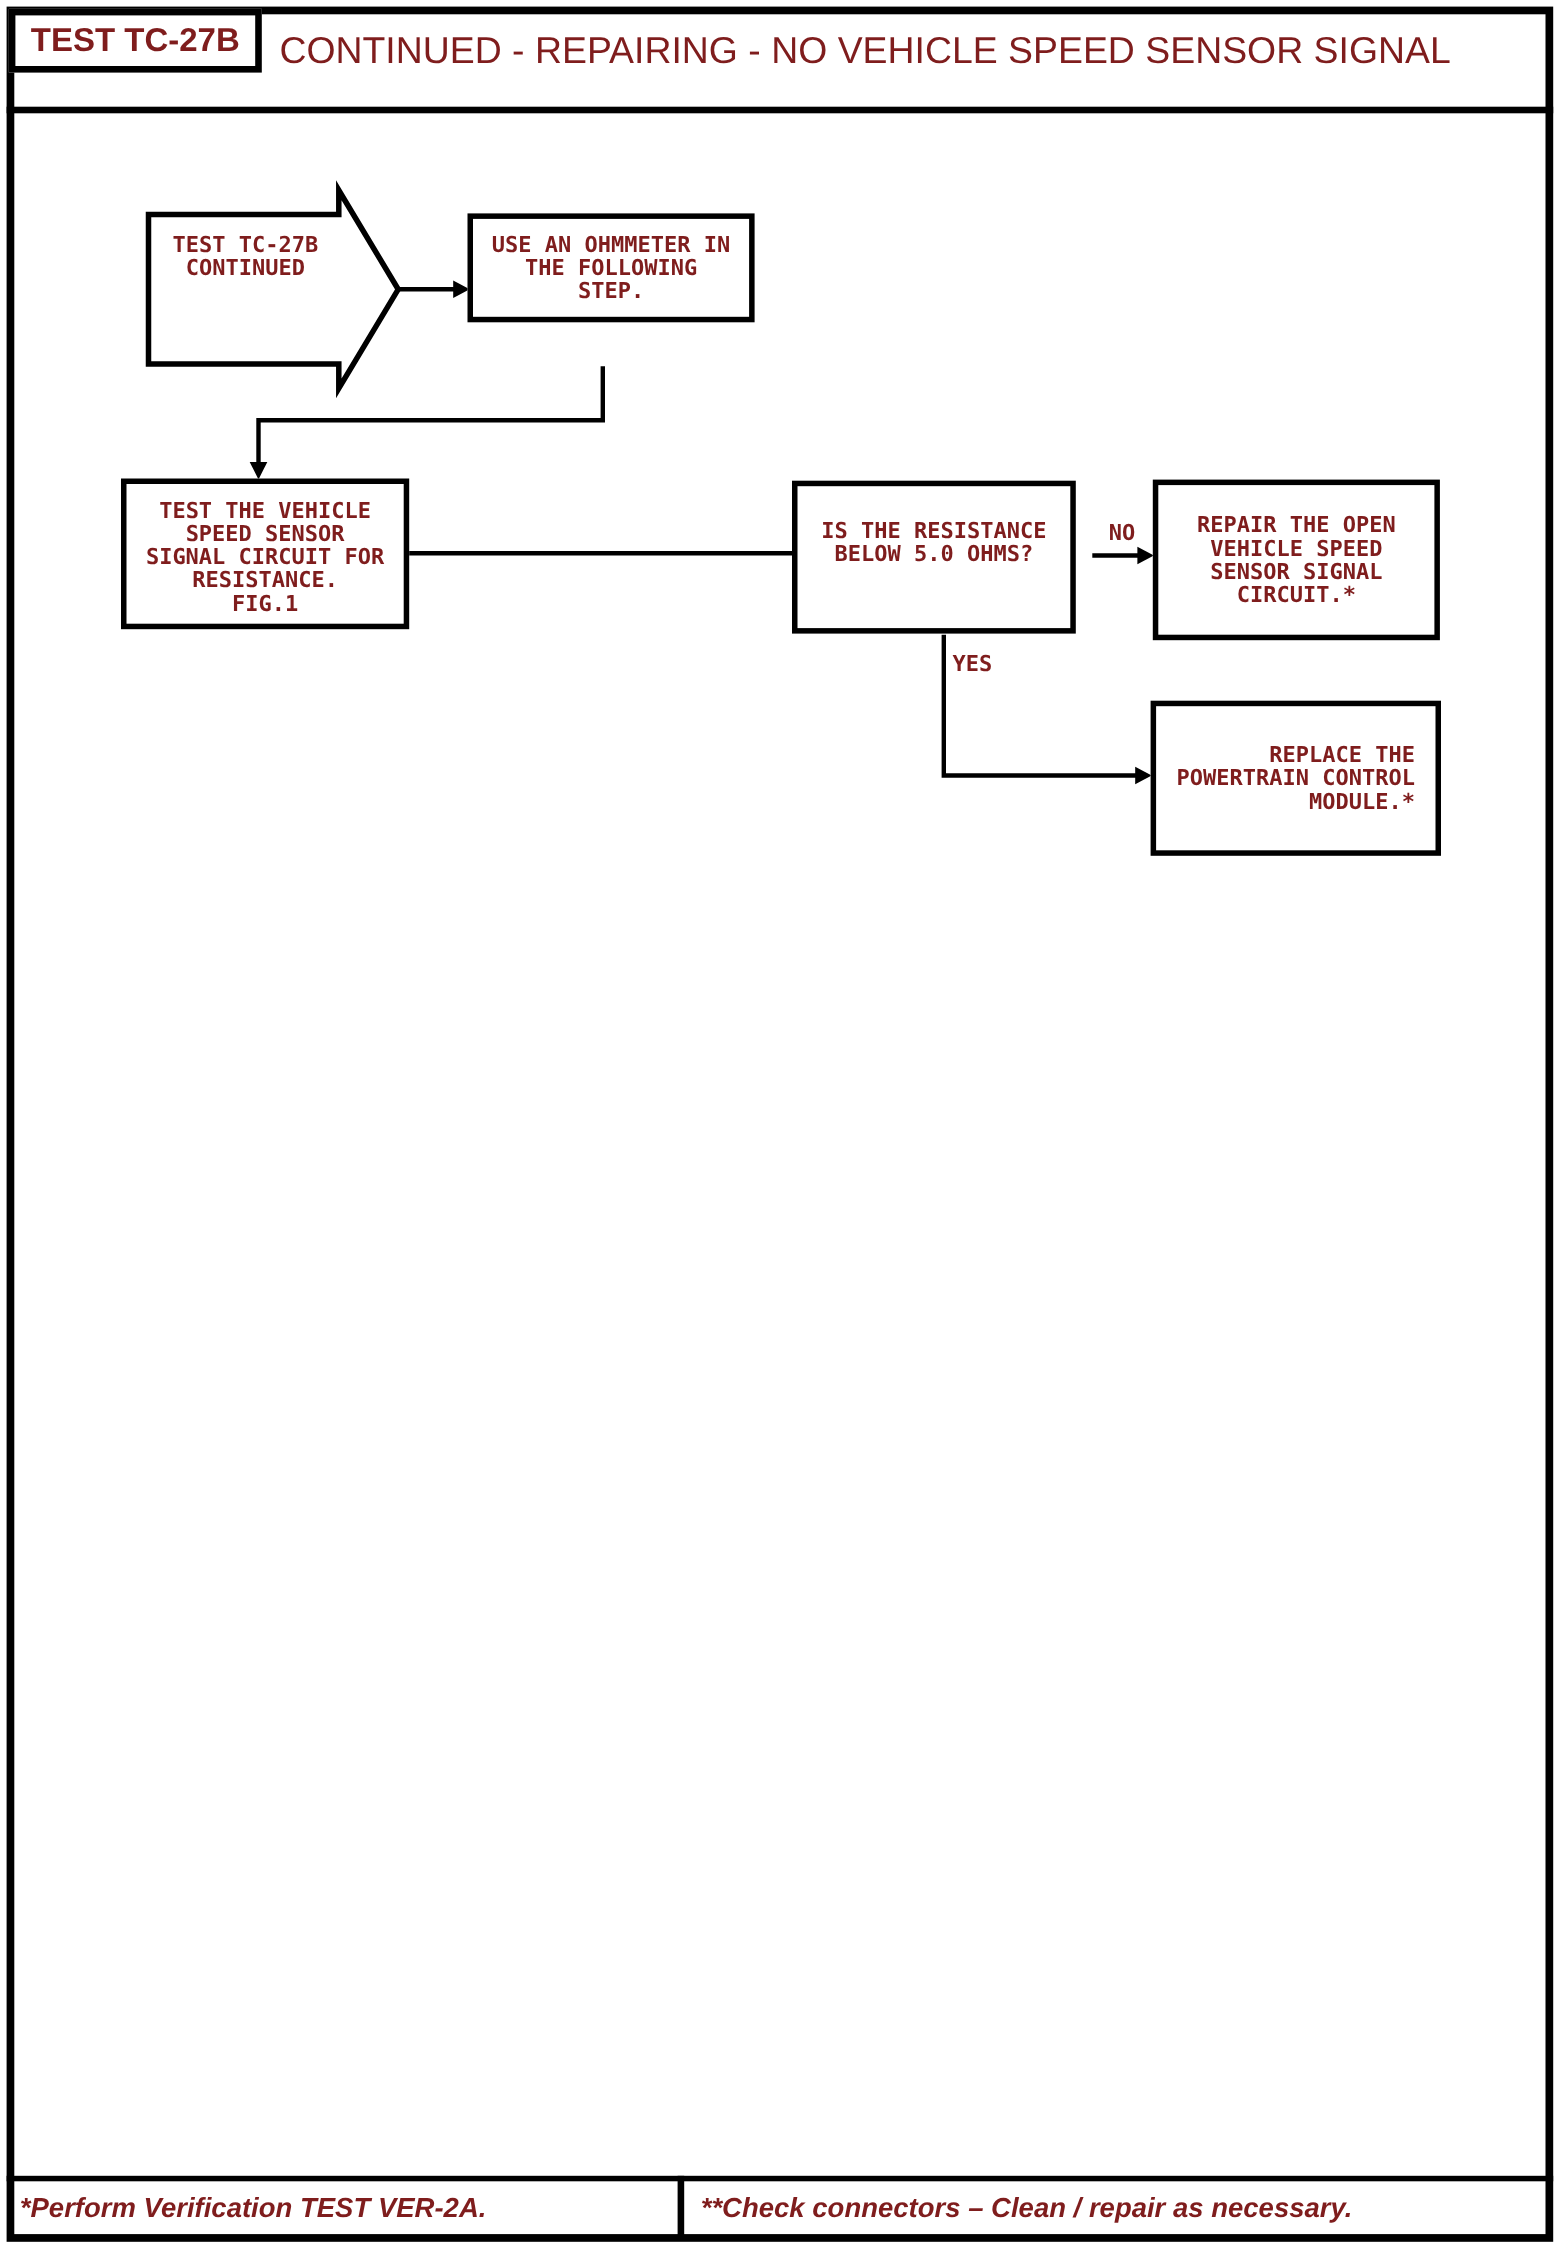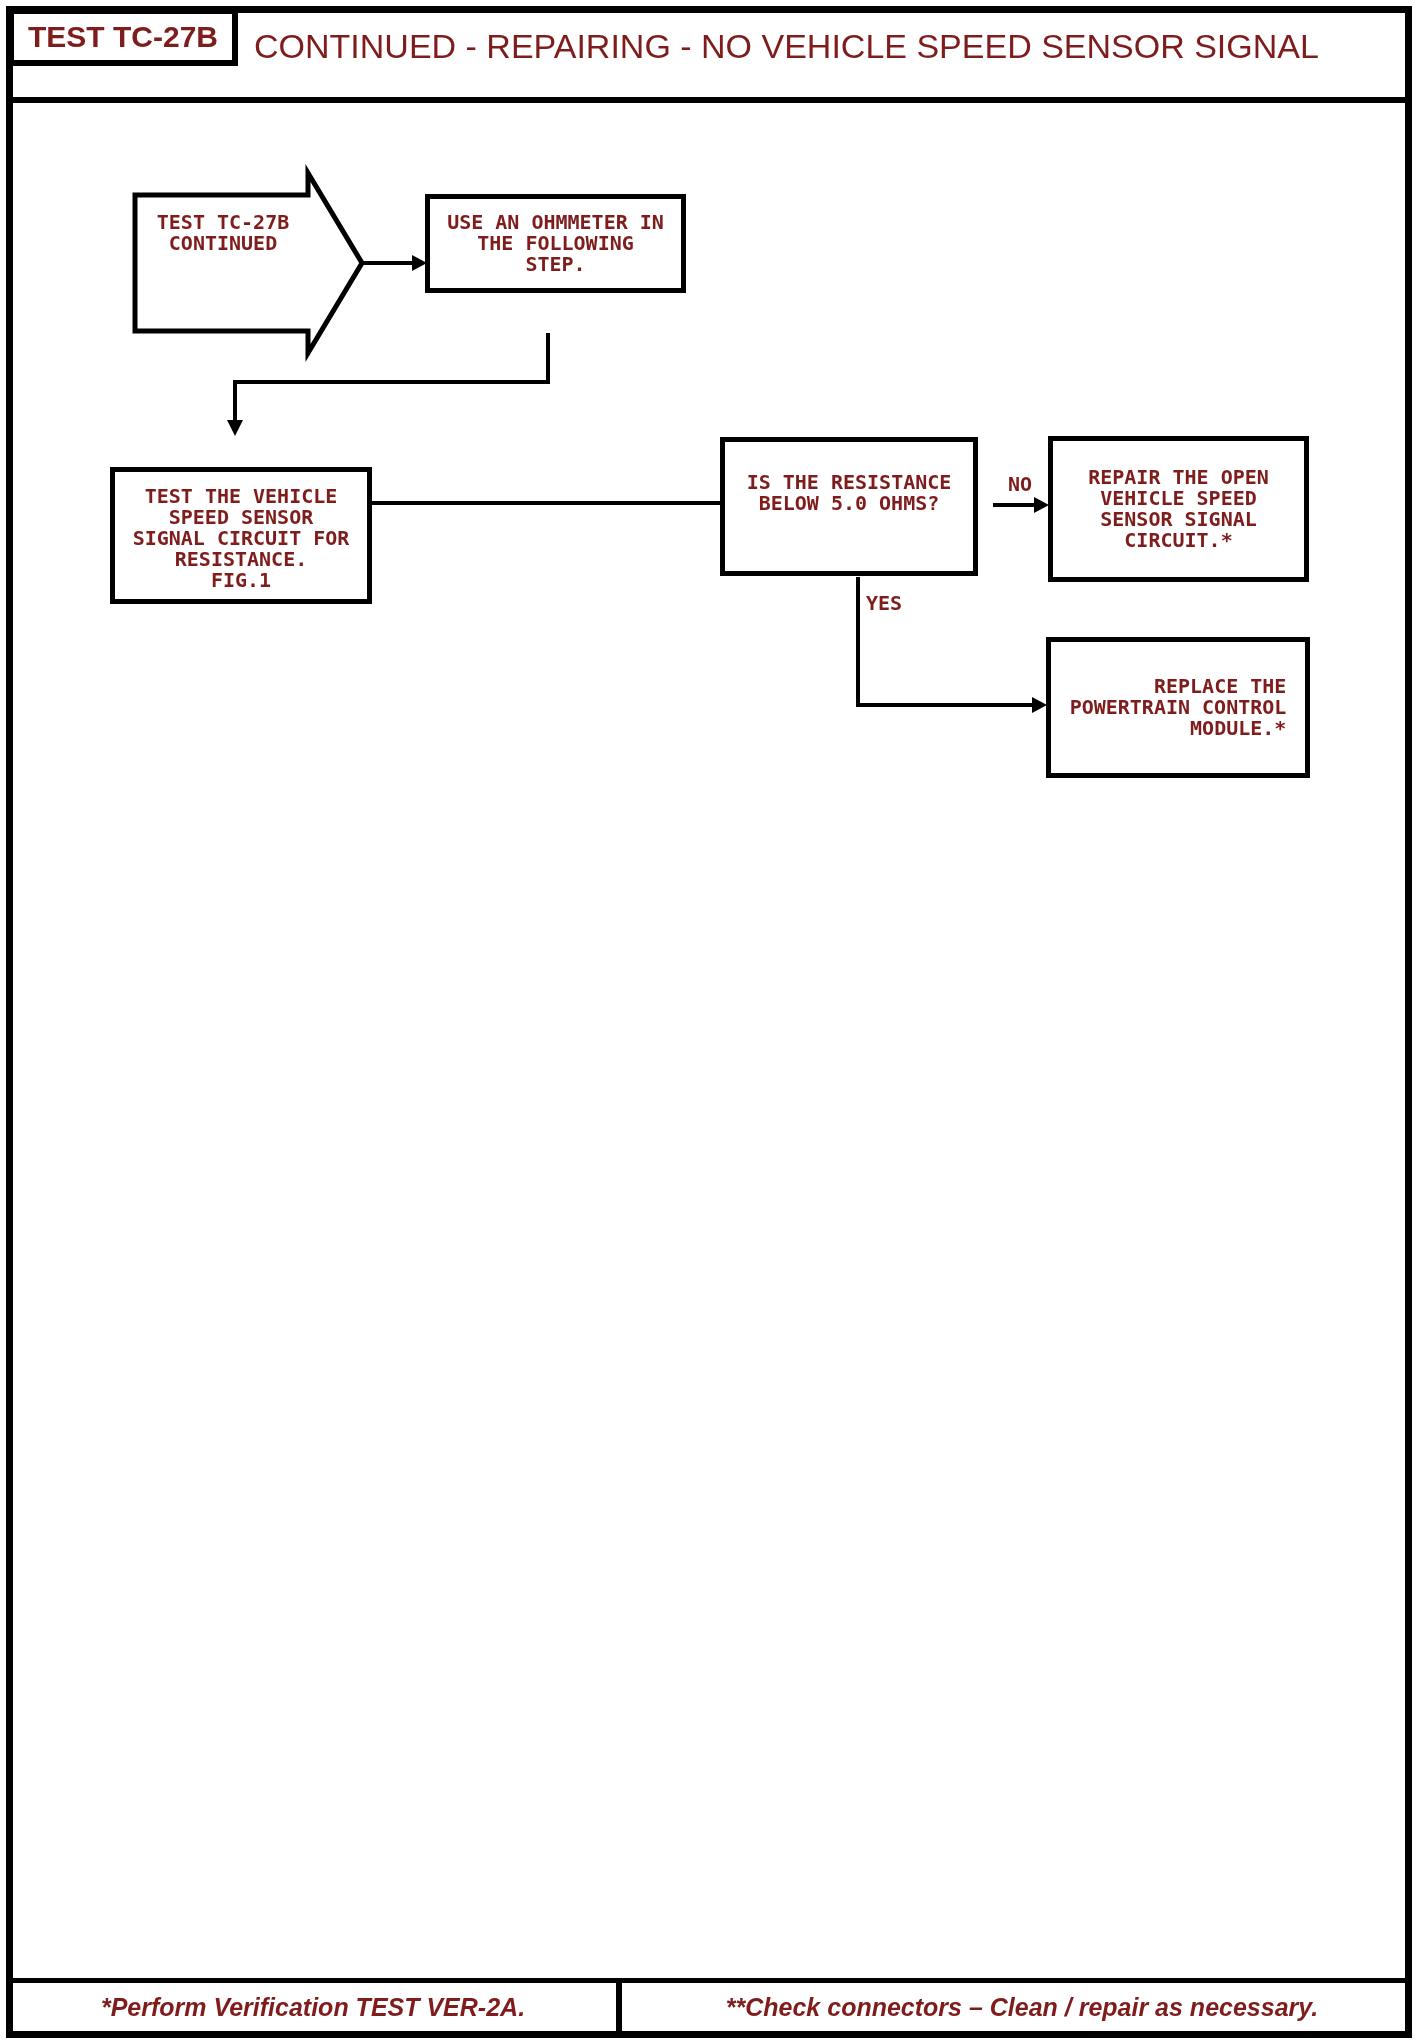--- a/index.html
+++ b/index.html
@@ -34,35 +34,35 @@
     font-weight:normal; font-size:34px;
   }
 
   
   .footer-divider { left:6px; top:1978px; width:1406px; height:5px; background:#000; }
   .footer-vdivider { left:616px; top:1978px; width:6px; height:58px; background:#000; }
   .footer-note {
     top:1983px; height:48px;
     display:flex; align-items:center;
     font-family:"Liberation Sans", sans-serif;
-    font-weight:bold; font-style:italic; font-size:25px;justify-content:center;
+    font-weight:bold; font-style:italic; font-size:25px;
   }
   .footer-note.left  { left:18px;  width:590px; }
   .footer-note.right { left:637px; width:770px; }
 
   
   svg.wires { left:0; top:0; }
   .node {
     border:5px solid #000; box-sizing:border-box; background:#fff;
     display:flex; align-items:center; justify-content:center;
     text-align:center; white-space:pre-line;
     font-size:20px; line-height:21px; font-weight:bold;
   }
   .node.use     { left:425px; top:194px; width:261px; height:99px; }
-  .node.test    { left:110px; top:435px; width:262px; height:137px; padding-top:6px;margin-top:32px; }
+  .node.test    { left:110px; top:435px; width:262px; height:137px; padding-top:6px; }
   .node.isq     { left:720px; top:437px; width:258px; height:139px; padding-bottom:28px; }
   .node.repair  { left:1048px; top:436px; width:261px; height:146px; }
   .node.replace { left:1046px; top:637px; width:264px; height:141px;text-align:right; }
 
   .start-label {
     left:138px; top:212px; width:170px;
     text-align:center; white-space:pre-line;
     font-size:20px; line-height:21px; font-weight:bold;
   }
   .edge-label { font-size:20px; line-height:21px; font-weight:bold; }

